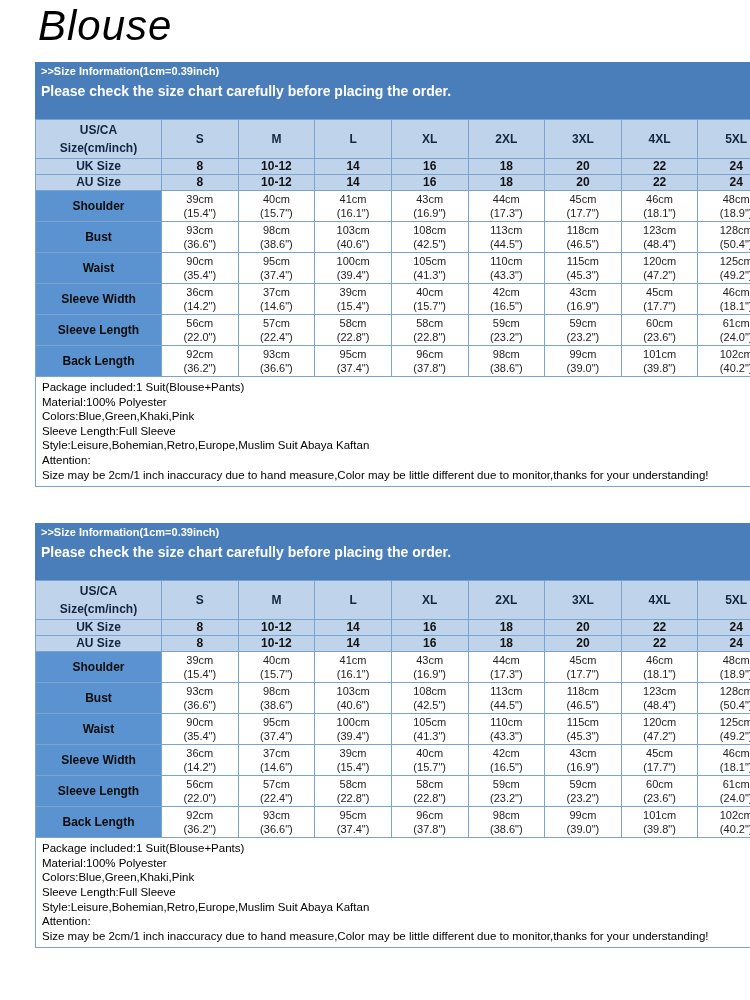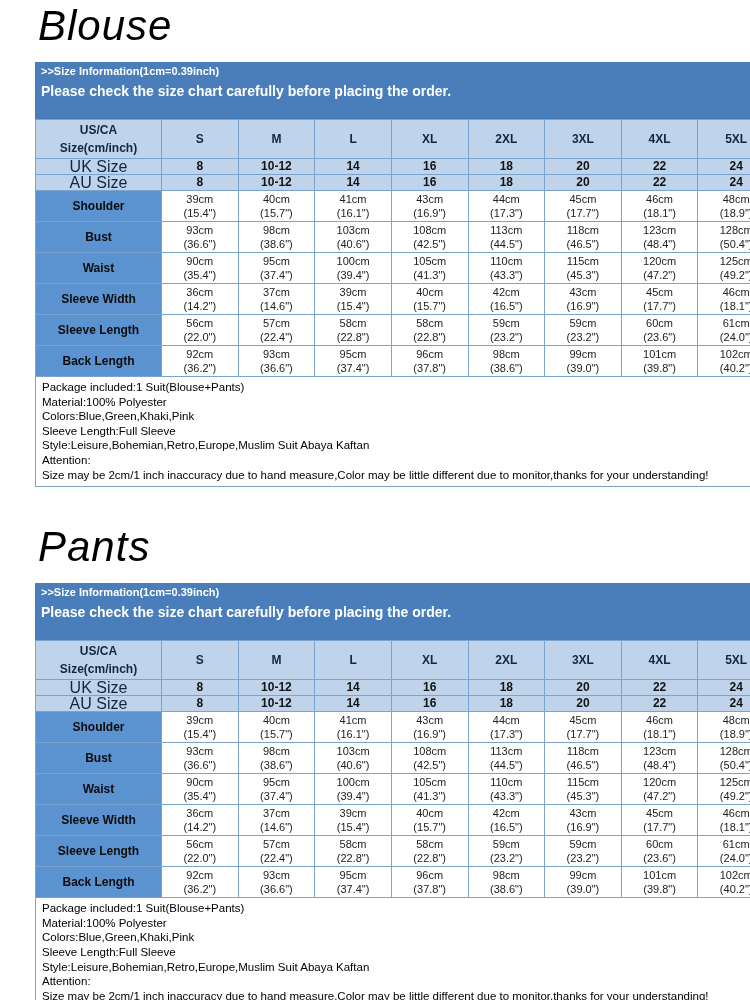--- a/index.html
+++ b/index.html
@@ -64,22 +64,22 @@
   }
   th.size-h{
     background:var(--light-cell-bg,#bfd4ea);
     color:var(--header-text,#12263f);
     font-weight:bold;
     font-size:12px;
   }
   th.region-label{
     background:var(--light-cell-bg,#bfd4ea);
     color:var(--header-text,#12263f);
-    font-weight:normal;
-    font-size:16px;
+    font-weight:bold;
+    font-size:12px;
     height:15px;
     line-height:13px;
   }
   td.region-val{
     background:var(--light-cell-bg,#bfd4ea);
     color:#121212;
     font-weight:bold;
     font-size:12px;
     line-height:13px;
   }
@@ -237,21 +237,20 @@
           <div class="f-line">Colors:Blue,Green,Khaki,Pink</div>
           <div class="f-line">Sleeve Length:Full Sleeve</div>
           <div class="f-line">Style:Leisure,Bohemian,Retro,Europe,Muslim Suit Abaya Kaftan</div>
           <div class="f-line">Attention:</div>
           <div class="f-line">Size may be 2cm/1 inch inaccuracy due to hand measure,Color may be little different due to monitor,thanks for your understanding!</div>
         </div>
     </div>
   </section>
 
   <section class="product-section second">
-    <h1 class="section-title">Pants</h1>
     <div class="chart-block">
       <div class="bar bar-info">&gt;&gt;Size Information(1cm=0.39inch)</div>
       <div class="bar bar-notice">Please check the size chart carefully before placing the order.</div>
       <table class="size-table">
           <colgroup>
             <col class="col-label">
             <col class="col-size">
             <col class="col-size">
             <col class="col-size">
             <col class="col-size">

